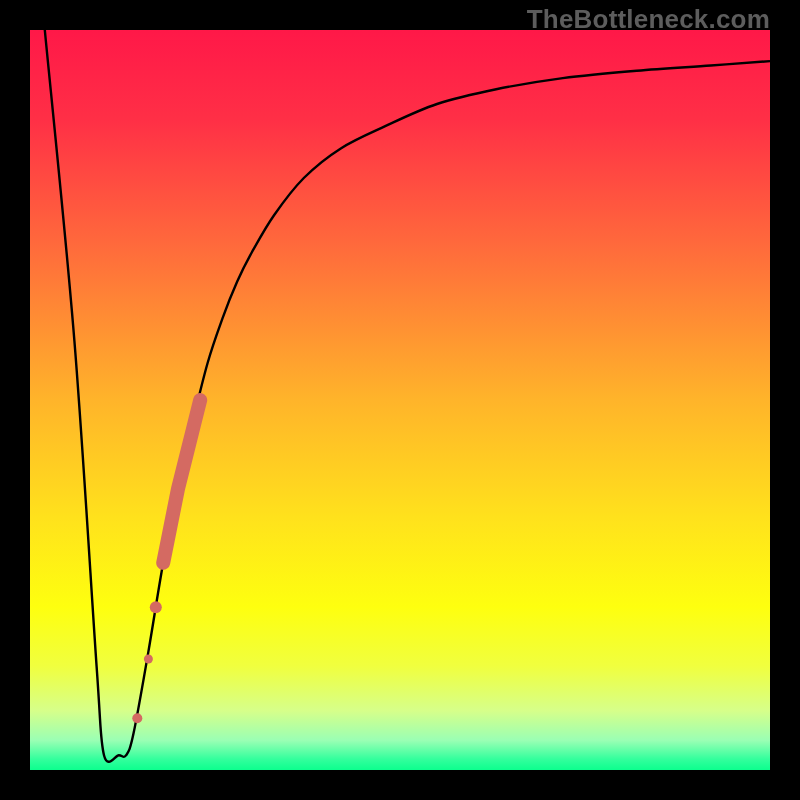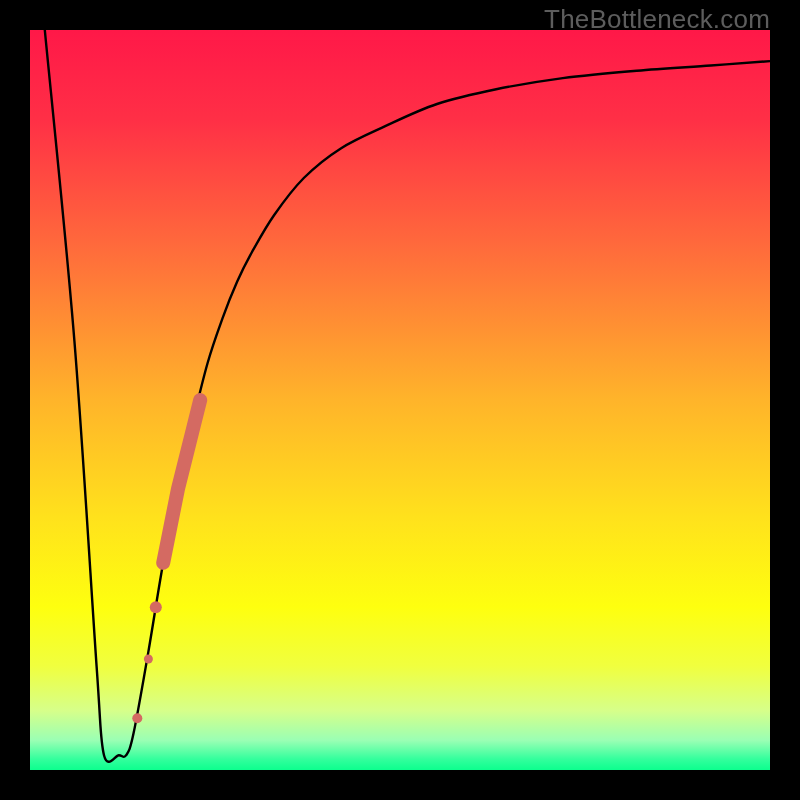--- a/index.html
+++ b/index.html
@@ -40,21 +40,21 @@
     top: 0;
     width: 100%;
     height: 100%;
   }
   .watermark {
     position: absolute;
     top: 4px;
     right: 30px;
     color: #5d5d5d;
     font-size: 26px;
-    font-weight: 400;
+    font-weight: 700;
     letter-spacing: 0.2px;
   }
 </style>
 </head>
 <body>
 
 <div class="frame">
 
   <div class="plot-area">
 

